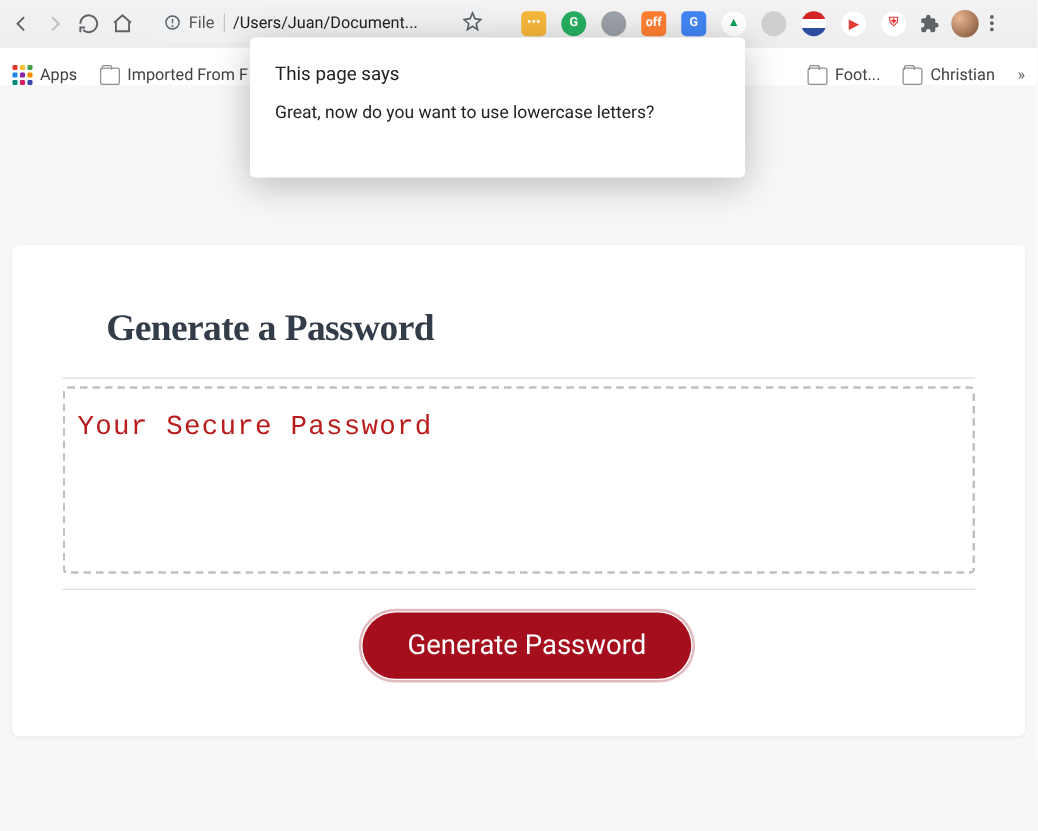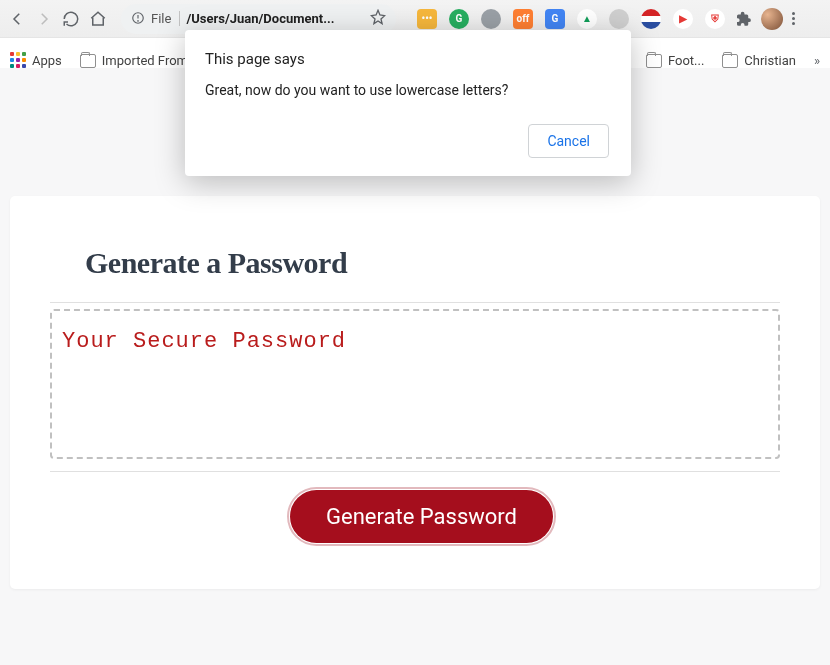--- a/index.html
+++ b/index.html
@@ -6,21 +6,21 @@
   body { width: 830px; height: 665px; background: #f7f7f8; overflow: hidden; position: relative; }
 
   
   .chrome { background: linear-gradient(#f3f3f3,#e9e9e9); height: 68px; border-bottom: 1px solid #cfcfcf; }
   .toolbar { display:flex; align-items:center; height:37px; padding:0 8px; gap:9px; }
   .nav-ico { width:18px; height:18px; display:flex; align-items:center; justify-content:center; color:#5f6368; }
   .nav-ico.disabled { color:#bdbdbd; }
   .nav-ico svg { width:18px; height:18px; }
   .omnibox { flex:0 0 275px; display:flex; align-items:center; background:#eff1f2; border-radius:18px; height:30px; padding:0 10px; margin-left:5px; gap:6px; color:#555;}
   .omni-file { font-size:13px; color:#555; border-right:1px solid #c3c3c3; padding-right:8px; display:flex; align-items:flex-start; gap:6px;}
-  .omni-path { font-size:13px; color:#222; white-space:nowrap; overflow:hidden; text-overflow:ellipsis; flex:1;font-weight:bold;}
+  .omni-path { font-size:13px; color:#222; white-space:nowrap; overflow:hidden; text-overflow:ellipsis; flex:1;}
   .star { color:#5f6368; margin-left:auto;}
   .ext-row { display:flex; align-items:center; gap:12px; margin-left:12px; }
   .ext { width:20px; height:20px; border-radius:50%; display:flex; align-items:center; justify-content:center; font-size:10px; font-weight:bold; color:#fff; position:relative; }
   .ext.sq { border-radius:4px; }
   .puzzle { color:#5f6368; }
   .avatar { width:22px; height:22px; border-radius:50%; background:radial-gradient(circle at 30% 30%, #e7b48f, #7a4e35); }
   .dots { color:#5f6368; font-size:18px; letter-spacing:-1px; display:flex; flex-direction:column; gap:2px; align-items:center;}
   .dots span{width:3px;height:3px;background:#5f6368;border-radius:50%;}
 
   .bookmarks { display:flex; align-items:flex-end; height:31px; padding:0 10px; gap:18px; background:#fff; border-top:1px solid #e5e5e5; font-size:13px; color:#424242;}
@@ -36,21 +36,21 @@
   .card { margin:128px 10px 0 10px; background:#fff; border-radius:5px; padding:50px 40px 46px 40px; box-shadow:0 1px 3px rgba(0,0,0,0.05);}
   .card h1 { font-size:30px; color:#333d4a; font-weight:700; font-family:Liberation Serif, serif; letter-spacing:-0.5px;margin-left:35px;}
   .rule { border:0;border-top:1px solid #e0e0e0; margin:22px 0 6px 0;}
   .dashed { border:2px dashed #c0c0c0; border-radius:4px; height:150px; padding:18px 10px; margin-bottom:4px;}
   .ph { text-align:left; font-family:"Courier New",monospace; font-size:22px; color:#b91c1c; letter-spacing:1px;}
   .rule2 { border:0;border-top:1px solid #e0e0e0; margin:12px 0 18px 0;}
   .btn-row { text-align:center;}
   .gen { background:#a50e1d; color:#fff; border:none; font-size:22px; padding:14px 36px; border-radius:30px; cursor:pointer; outline:2px solid #e2b9bd; outline-offset:1px;margin-left:13px;}
 
   
-  .dialog { position:absolute; top:30px; left:185px; width:446px; background:#fff; border-radius:4px; box-shadow:0 6px 30px rgba(0,0,0,0.25); padding:20px 22px 18px 20px;}
+  .dialog { position:absolute; top:30px; left:200px; width:396px; background:#fff; border-radius:4px; box-shadow:0 6px 30px rgba(0,0,0,0.25); padding:20px 22px 18px 20px;}
   .dlg-title { font-size:15px; color:#222; margin-bottom:14px;}
   .dlg-msg { font-size:14px; color:#222; margin-bottom:26px;}
   .dlg-btns { display:flex; justify-content:flex-end; gap:12px;}
   .btn-cancel { background:#fff; color:#1a73e8; border:1px solid #d0d3d6; border-radius:4px; padding:8px 18px; font-size:14px; cursor:pointer;}
   .btn-ok { background:#1a73e8; color:#fff; border:none; border-radius:4px; padding:8px 26px; font-size:14px; cursor:pointer;}
 </style>
 </head>
 <body>
 
 <div class="chrome">
@@ -160,15 +160,14 @@
     <div class="btn-row">
       <button class="gen">Generate Password</button>
     </div>
   </div>
 </div>
 
 <div class="dialog">
   <div class="dlg-title">This page says</div>
   <div class="dlg-msg">Great, now do you want to use lowercase letters?</div>
   <div class="dlg-btns">
-    <button class="btn-cancel">Cancel</button>
   </div>
 </div>
 
 </body></html>

